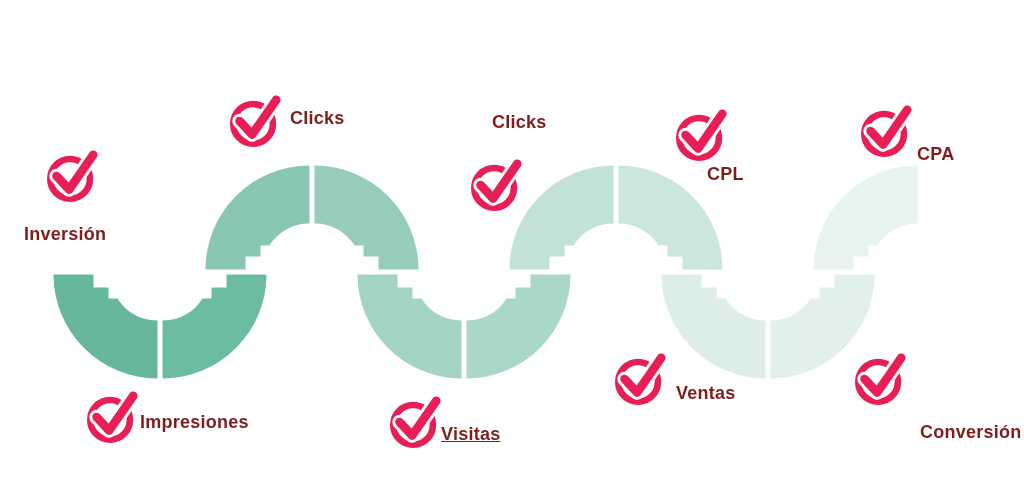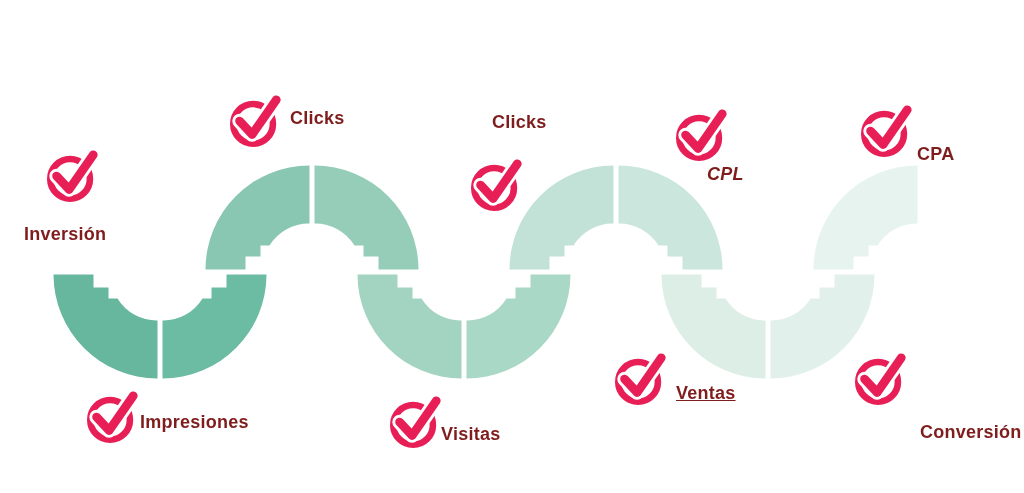--- a/index.html
+++ b/index.html
@@ -55,39 +55,39 @@
          <circle cx="27" cy="33" r="20.5" fill="none" stroke="#e81f56" stroke-width="6.8"></circle>
          <path d="M13 30 L26 44 L51 8" fill="none" stroke="#ffffff" stroke-width="15" stroke-linecap="round" stroke-linejoin="round"></path>
          <path d="M13 30 L26 44 L51 8" fill="none" stroke="#e81f56" stroke-width="9" stroke-linecap="round" stroke-linejoin="round"></path>
        </svg></div>
       <div class="milestone-label" style="left: 290px; top: 108px;">Clicks</div>
       <div class="milestone-icon" style="left: 387px; top: 393px;"><svg width="58" height="58" viewBox="0 0 60 60">
          <circle cx="27" cy="33" r="20.5" fill="none" stroke="#e81f56" stroke-width="6.8"></circle>
          <path d="M13 30 L26 44 L51 8" fill="none" stroke="#ffffff" stroke-width="15" stroke-linecap="round" stroke-linejoin="round"></path>
          <path d="M13 30 L26 44 L51 8" fill="none" stroke="#e81f56" stroke-width="9" stroke-linecap="round" stroke-linejoin="round"></path>
        </svg></div>
-      <div class="milestone-label" style="left: 441px; top: 424px;">Visitas</div>
+      <div class="milestone-label" style="left: 441px; top: 424px; text-decoration: underline;">Visitas</div>
       <div class="milestone-icon" style="left: 468px; top: 156px;"><svg width="58" height="58" viewBox="0 0 60 60">
          <circle cx="27" cy="33" r="20.5" fill="none" stroke="#e81f56" stroke-width="6.8"></circle>
          <path d="M13 30 L26 44 L51 8" fill="none" stroke="#ffffff" stroke-width="15" stroke-linecap="round" stroke-linejoin="round"></path>
          <path d="M13 30 L26 44 L51 8" fill="none" stroke="#e81f56" stroke-width="9" stroke-linecap="round" stroke-linejoin="round"></path>
        </svg></div>
       <div class="milestone-label" style="left: 492px; top: 112px;">Clicks</div>
       <div class="milestone-icon" style="left: 673px; top: 106px;"><svg width="58" height="58" viewBox="0 0 60 60">
          <circle cx="27" cy="33" r="20.5" fill="none" stroke="#e81f56" stroke-width="6.8"></circle>
          <path d="M13 30 L26 44 L51 8" fill="none" stroke="#ffffff" stroke-width="15" stroke-linecap="round" stroke-linejoin="round"></path>
          <path d="M13 30 L26 44 L51 8" fill="none" stroke="#e81f56" stroke-width="9" stroke-linecap="round" stroke-linejoin="round"></path>
        </svg></div>
-      <div class="milestone-label" style="left: 707px; top: 164px; font-style: italic;">CPL</div>
+      <div class="milestone-label" style="left: 707px; top: 164px;">CPL</div>
       <div class="milestone-icon" style="left: 612px; top: 350px;"><svg width="58" height="58" viewBox="0 0 60 60">
          <circle cx="27" cy="33" r="20.5" fill="none" stroke="#e81f56" stroke-width="6.8"></circle>
          <path d="M13 30 L26 44 L51 8" fill="none" stroke="#ffffff" stroke-width="15" stroke-linecap="round" stroke-linejoin="round"></path>
          <path d="M13 30 L26 44 L51 8" fill="none" stroke="#e81f56" stroke-width="9" stroke-linecap="round" stroke-linejoin="round"></path>
        </svg></div>
-      <div class="milestone-label" style="left: 676px; top: 383px; text-decoration: underline;">Ventas</div>
+      <div class="milestone-label" style="left: 676px; top: 383px;">Ventas</div>
       <div class="milestone-icon" style="left: 852px; top: 350px;"><svg width="58" height="58" viewBox="0 0 60 60">
          <circle cx="27" cy="33" r="20.5" fill="none" stroke="#e81f56" stroke-width="6.8"></circle>
          <path d="M13 30 L26 44 L51 8" fill="none" stroke="#ffffff" stroke-width="15" stroke-linecap="round" stroke-linejoin="round"></path>
          <path d="M13 30 L26 44 L51 8" fill="none" stroke="#e81f56" stroke-width="9" stroke-linecap="round" stroke-linejoin="round"></path>
        </svg></div>
       <div class="milestone-label" style="left: 920px; top: 422px;">Conversión</div>
       <div class="milestone-icon" style="left: 858px; top: 102px;"><svg width="58" height="58" viewBox="0 0 60 60">
          <circle cx="27" cy="33" r="20.5" fill="none" stroke="#e81f56" stroke-width="6.8"></circle>
          <path d="M13 30 L26 44 L51 8" fill="none" stroke="#ffffff" stroke-width="15" stroke-linecap="round" stroke-linejoin="round"></path>
          <path d="M13 30 L26 44 L51 8" fill="none" stroke="#e81f56" stroke-width="9" stroke-linecap="round" stroke-linejoin="round"></path>

